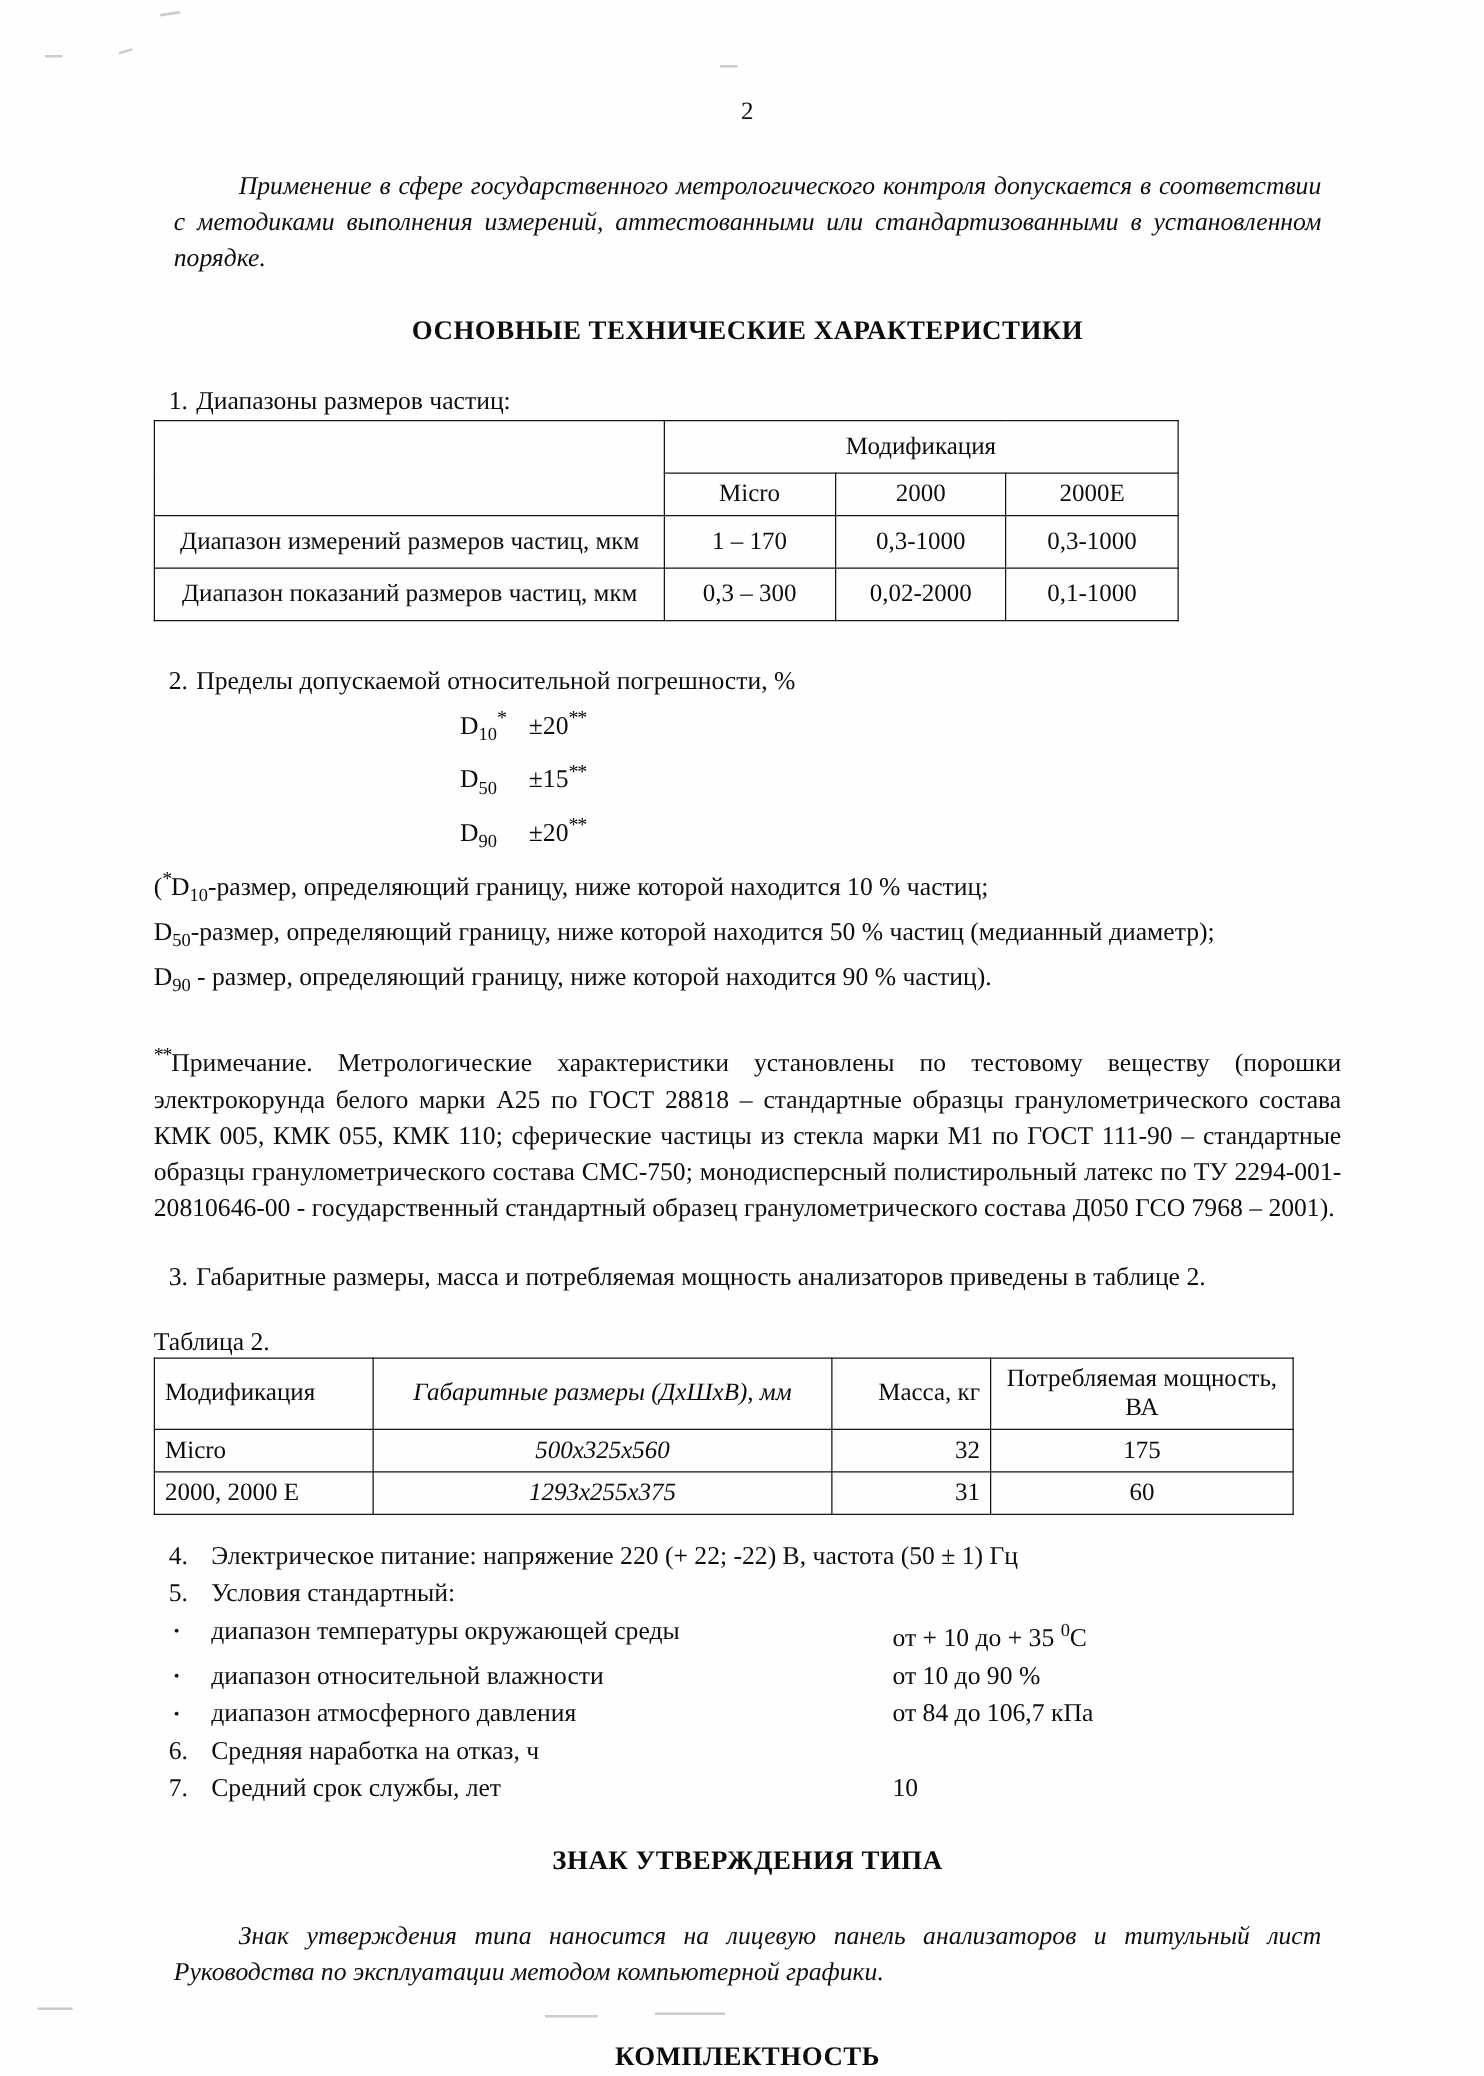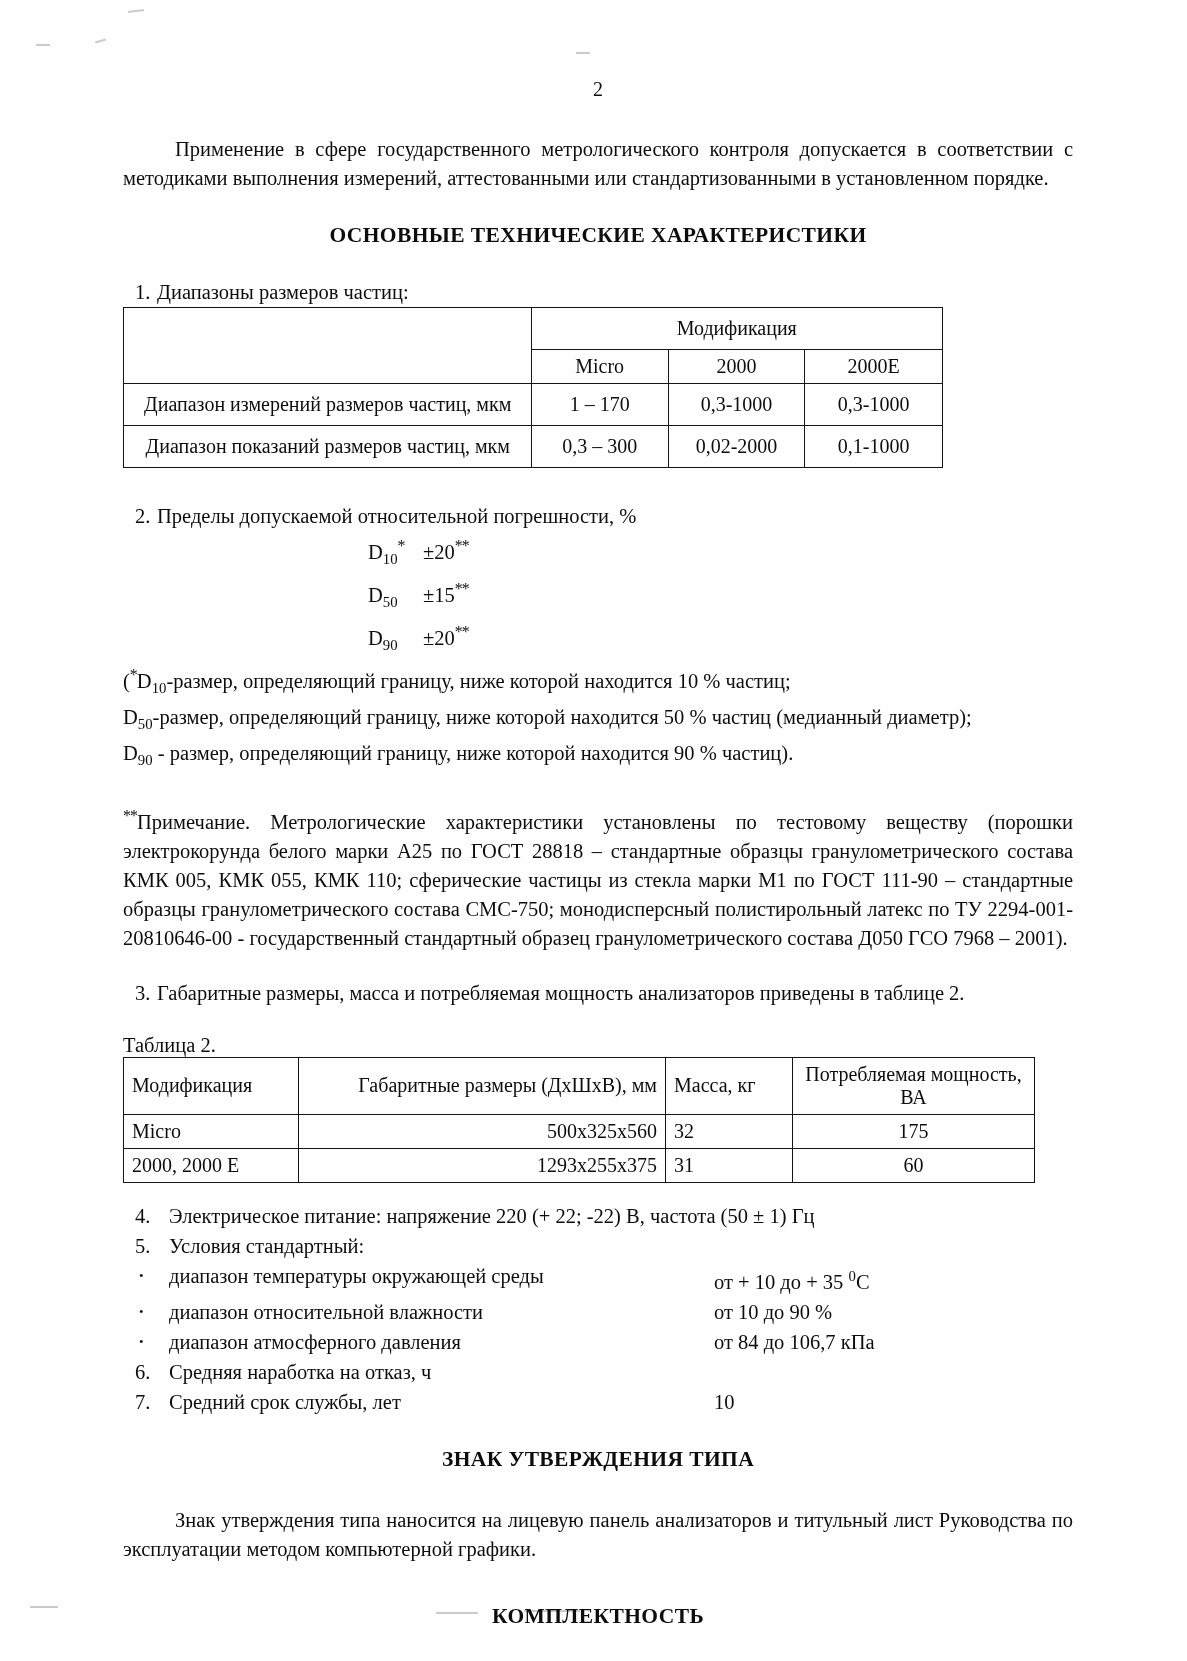--- a/index.html
+++ b/index.html
@@ -39,26 +39,27 @@
   }
 
   .page-number {
     text-align: center;
     font-size: 20px;
     margin: 0 0 34px 0;
     letter-spacing: .2px;
   }
 
   p.body-par {
-    margin: 0;
+    margin: 16px;
     font-size: 20.5px;
     line-height: 29px;
     text-align: justify;
     text-justify: inter-word;
     hyphens: none;
+    font-style: italic;
   }
   p.body-par.indent { text-indent: 52px; }
 
   h2.section-heading {
     font-size: 21.5px;
     font-weight: bold;
     text-align: center;
     margin: 30px 0 30px 0;
     letter-spacing: .4px;
   }
@@ -94,22 +95,22 @@
   .t1 .c-label { width: 430px; text-align: center; padding-left: 9px; }
   .t1 .c-val { width: 130px; text-align: center; }
   .t1 .mod-head { text-align: center; }
   .t1 .blank-cell { border-bottom: none; }
   .t1 tr.tall td { height: 31px; }
 
   
   .t2 { width: 912px; margin-top: 18px; }
   .t2 td { padding: 3px 8px; }
   .t2 .c1 { width: 158px; text-align: left; }
-  .t2 .c2 { width: 350px; text-align: right; }
-  .t2 .c3 { width: 110px; text-align: left; }
+  .t2 .c2 { width: 350px; text-align: center; font-style: italic; }
+  .t2 .c3 { width: 110px; text-align: right; }
   .t2 .c4 { text-align: center; }
 
   .table-caption {
     text-align: left;
     font-size: 20.5px;
     margin: 26px 0 0 0;
     padding-right: 148px;
   }
 
   

